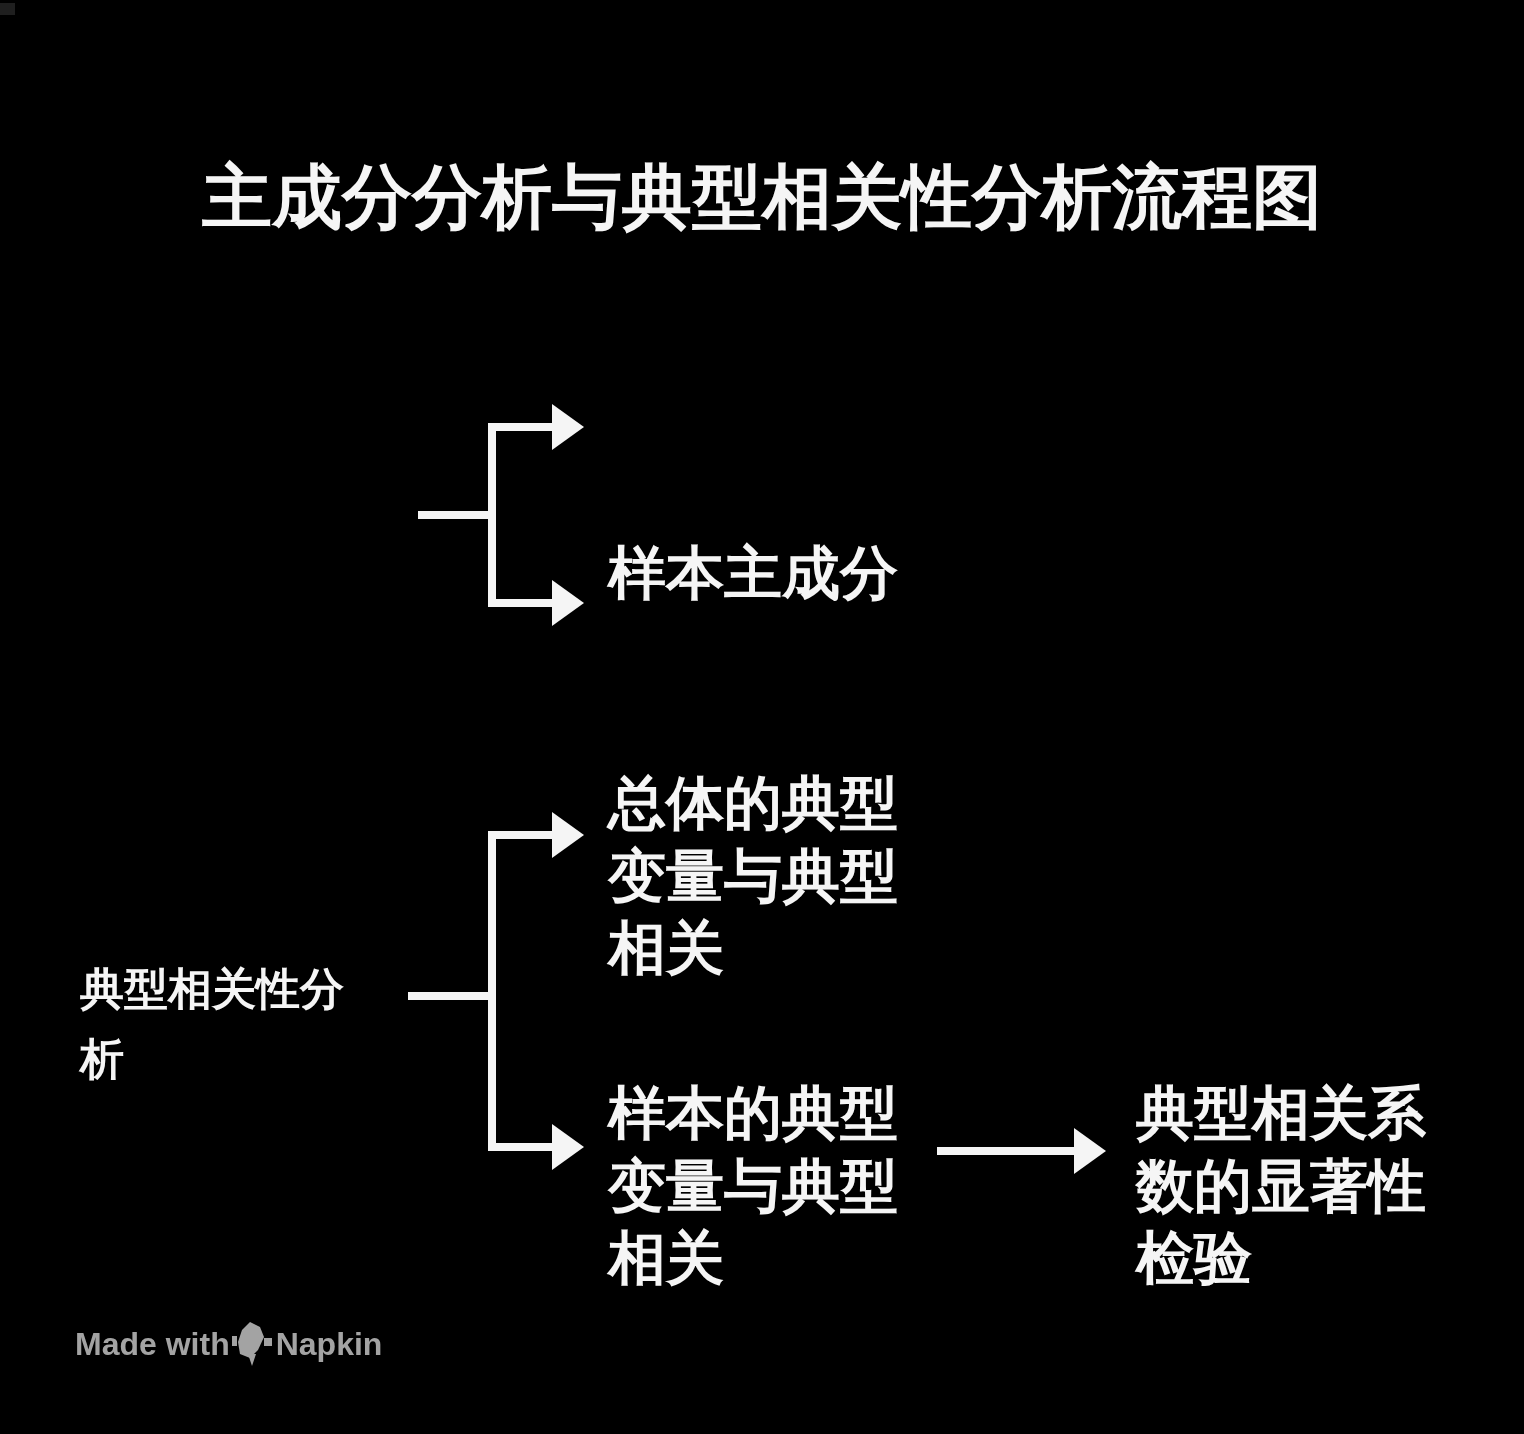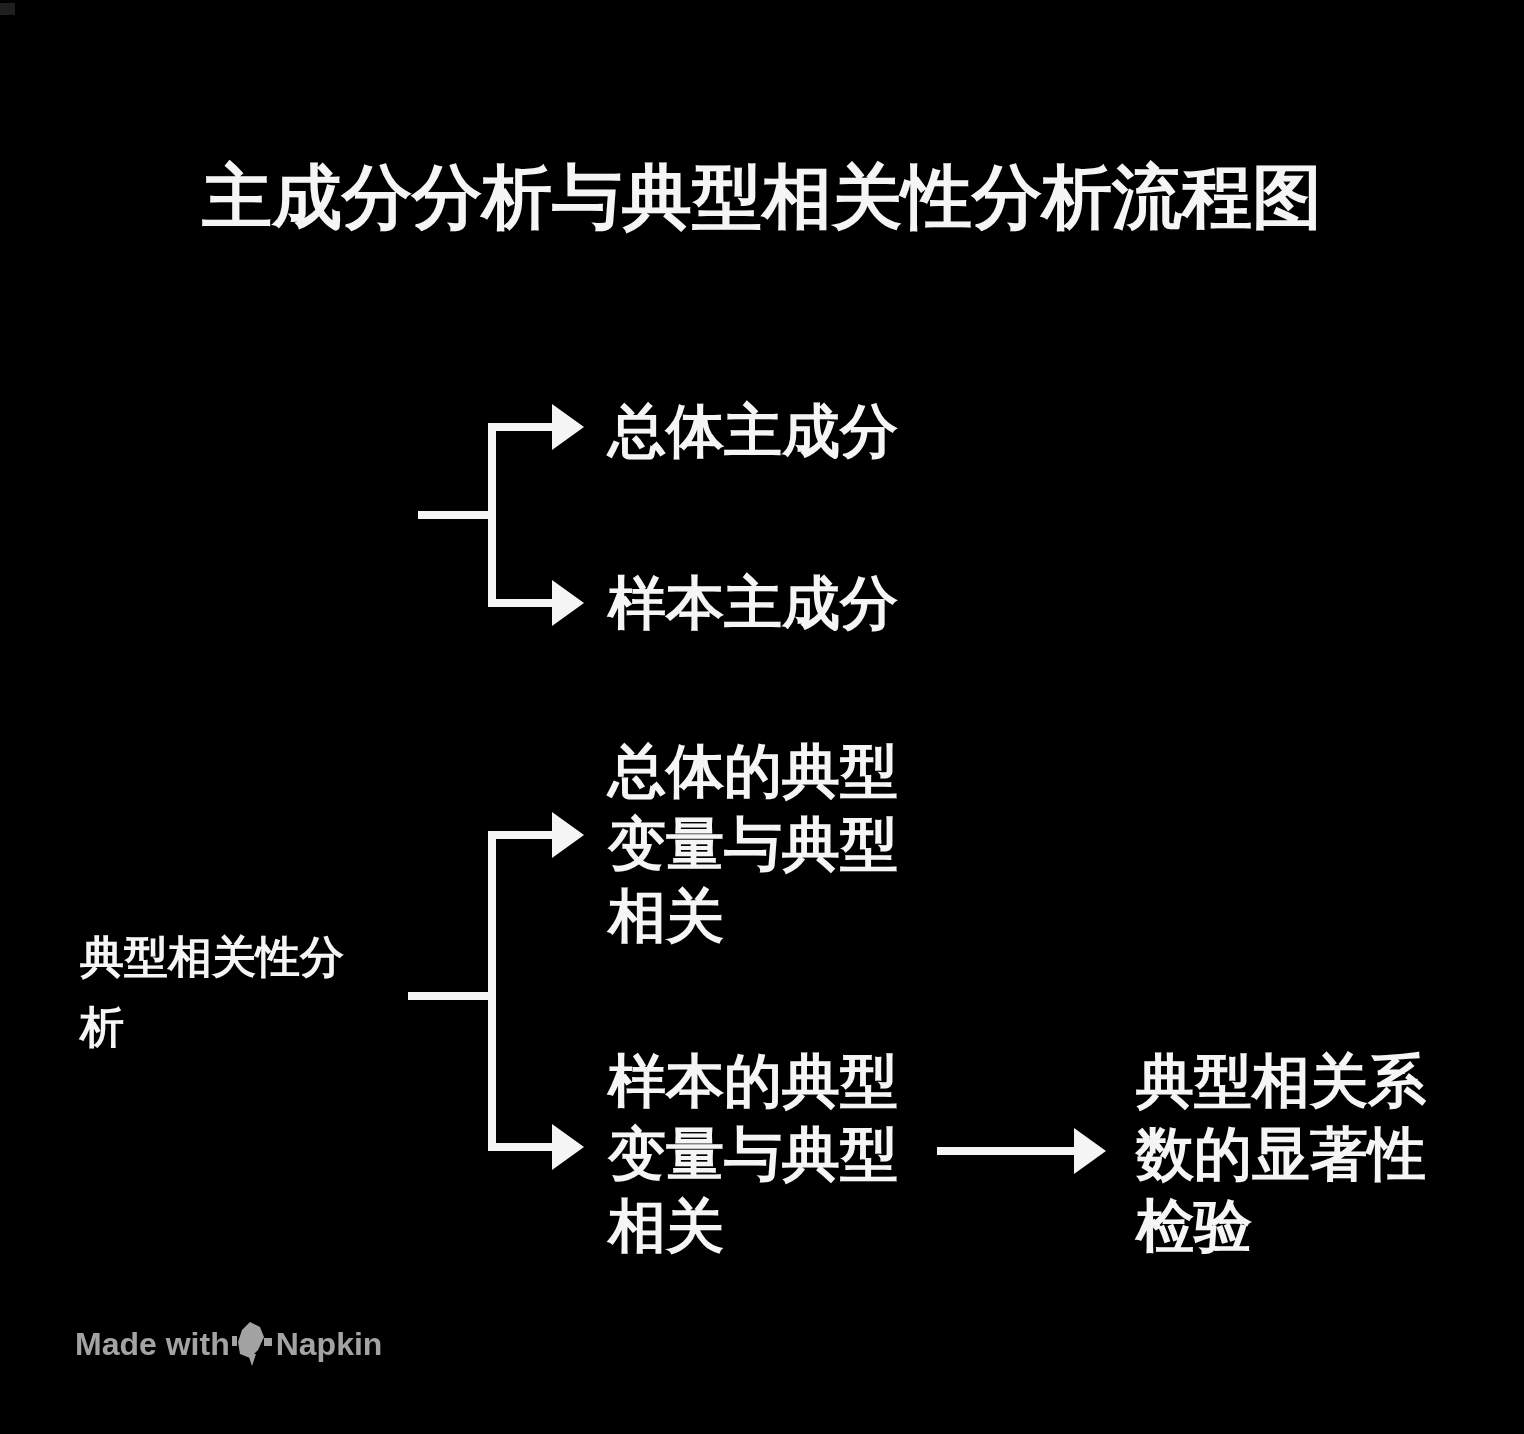--- a/index.html
+++ b/index.html
@@ -34,24 +34,25 @@
     letter-spacing: 0px;
   }
   .node-single {
     font-size: 58px;
     line-height: 1.1;
   }
   .node-multi {
     font-size: 58px;
     line-height: 1.25;
     width: 296px;
+    margin-top: 32px;
   }
   .pca-root   { left: 80px;  top: 480px; }
   .pca-c1     { left: 608px; top: 399px; }
-  .pca-c2     { left: 608px; top: 571px; }
+  .pca-c2     { left: 608px; top: 541px; }
   .cca-root   { left: 80px;  top: 922px; font-size: 44px; line-height: 1.6; width: 292px; }
   .cca-c1     { left: 608px; top: 735px; }
   .cca-c2     { left: 608px; top: 1045px; }
   .cca-result { left: 1136px; top: 1045px; }
   svg.connectors {
     position: absolute;
     left: 0; top: 0;
     width: 1524px;
     height: 1434px;
   }
@@ -98,21 +99,20 @@
 
     <path d="M408 996 H492"></path>
     <path d="M552 835 H492 V1147 H552"></path>
     <polygon points="552,812 584,835 552,858"></polygon>
     <polygon points="552,1124 584,1147 552,1170"></polygon>
 
     <path d="M937 1151 H1074"></path>
     <polygon points="1074,1128 1106,1151 1074,1174"></polygon>
   </svg>
 
-  <div class="txt node-single pca-c1">总体主成分</div>
   <div class="txt node-single pca-c2">样本主成分</div>
 
   <div class="txt node-multi cca-root">典型相关性分析</div>
   <div class="txt node-multi cca-c1">总体的典型变量与典型相关</div>
   <div class="txt node-multi cca-result">典型相关系数的显著性检验</div>
   <div class="txt node-multi cca-c2">样本的典型变量与典型相关</div>
 
   <div class="watermark">
     <span>Made with</span>
     <span class="napkin-icon">

